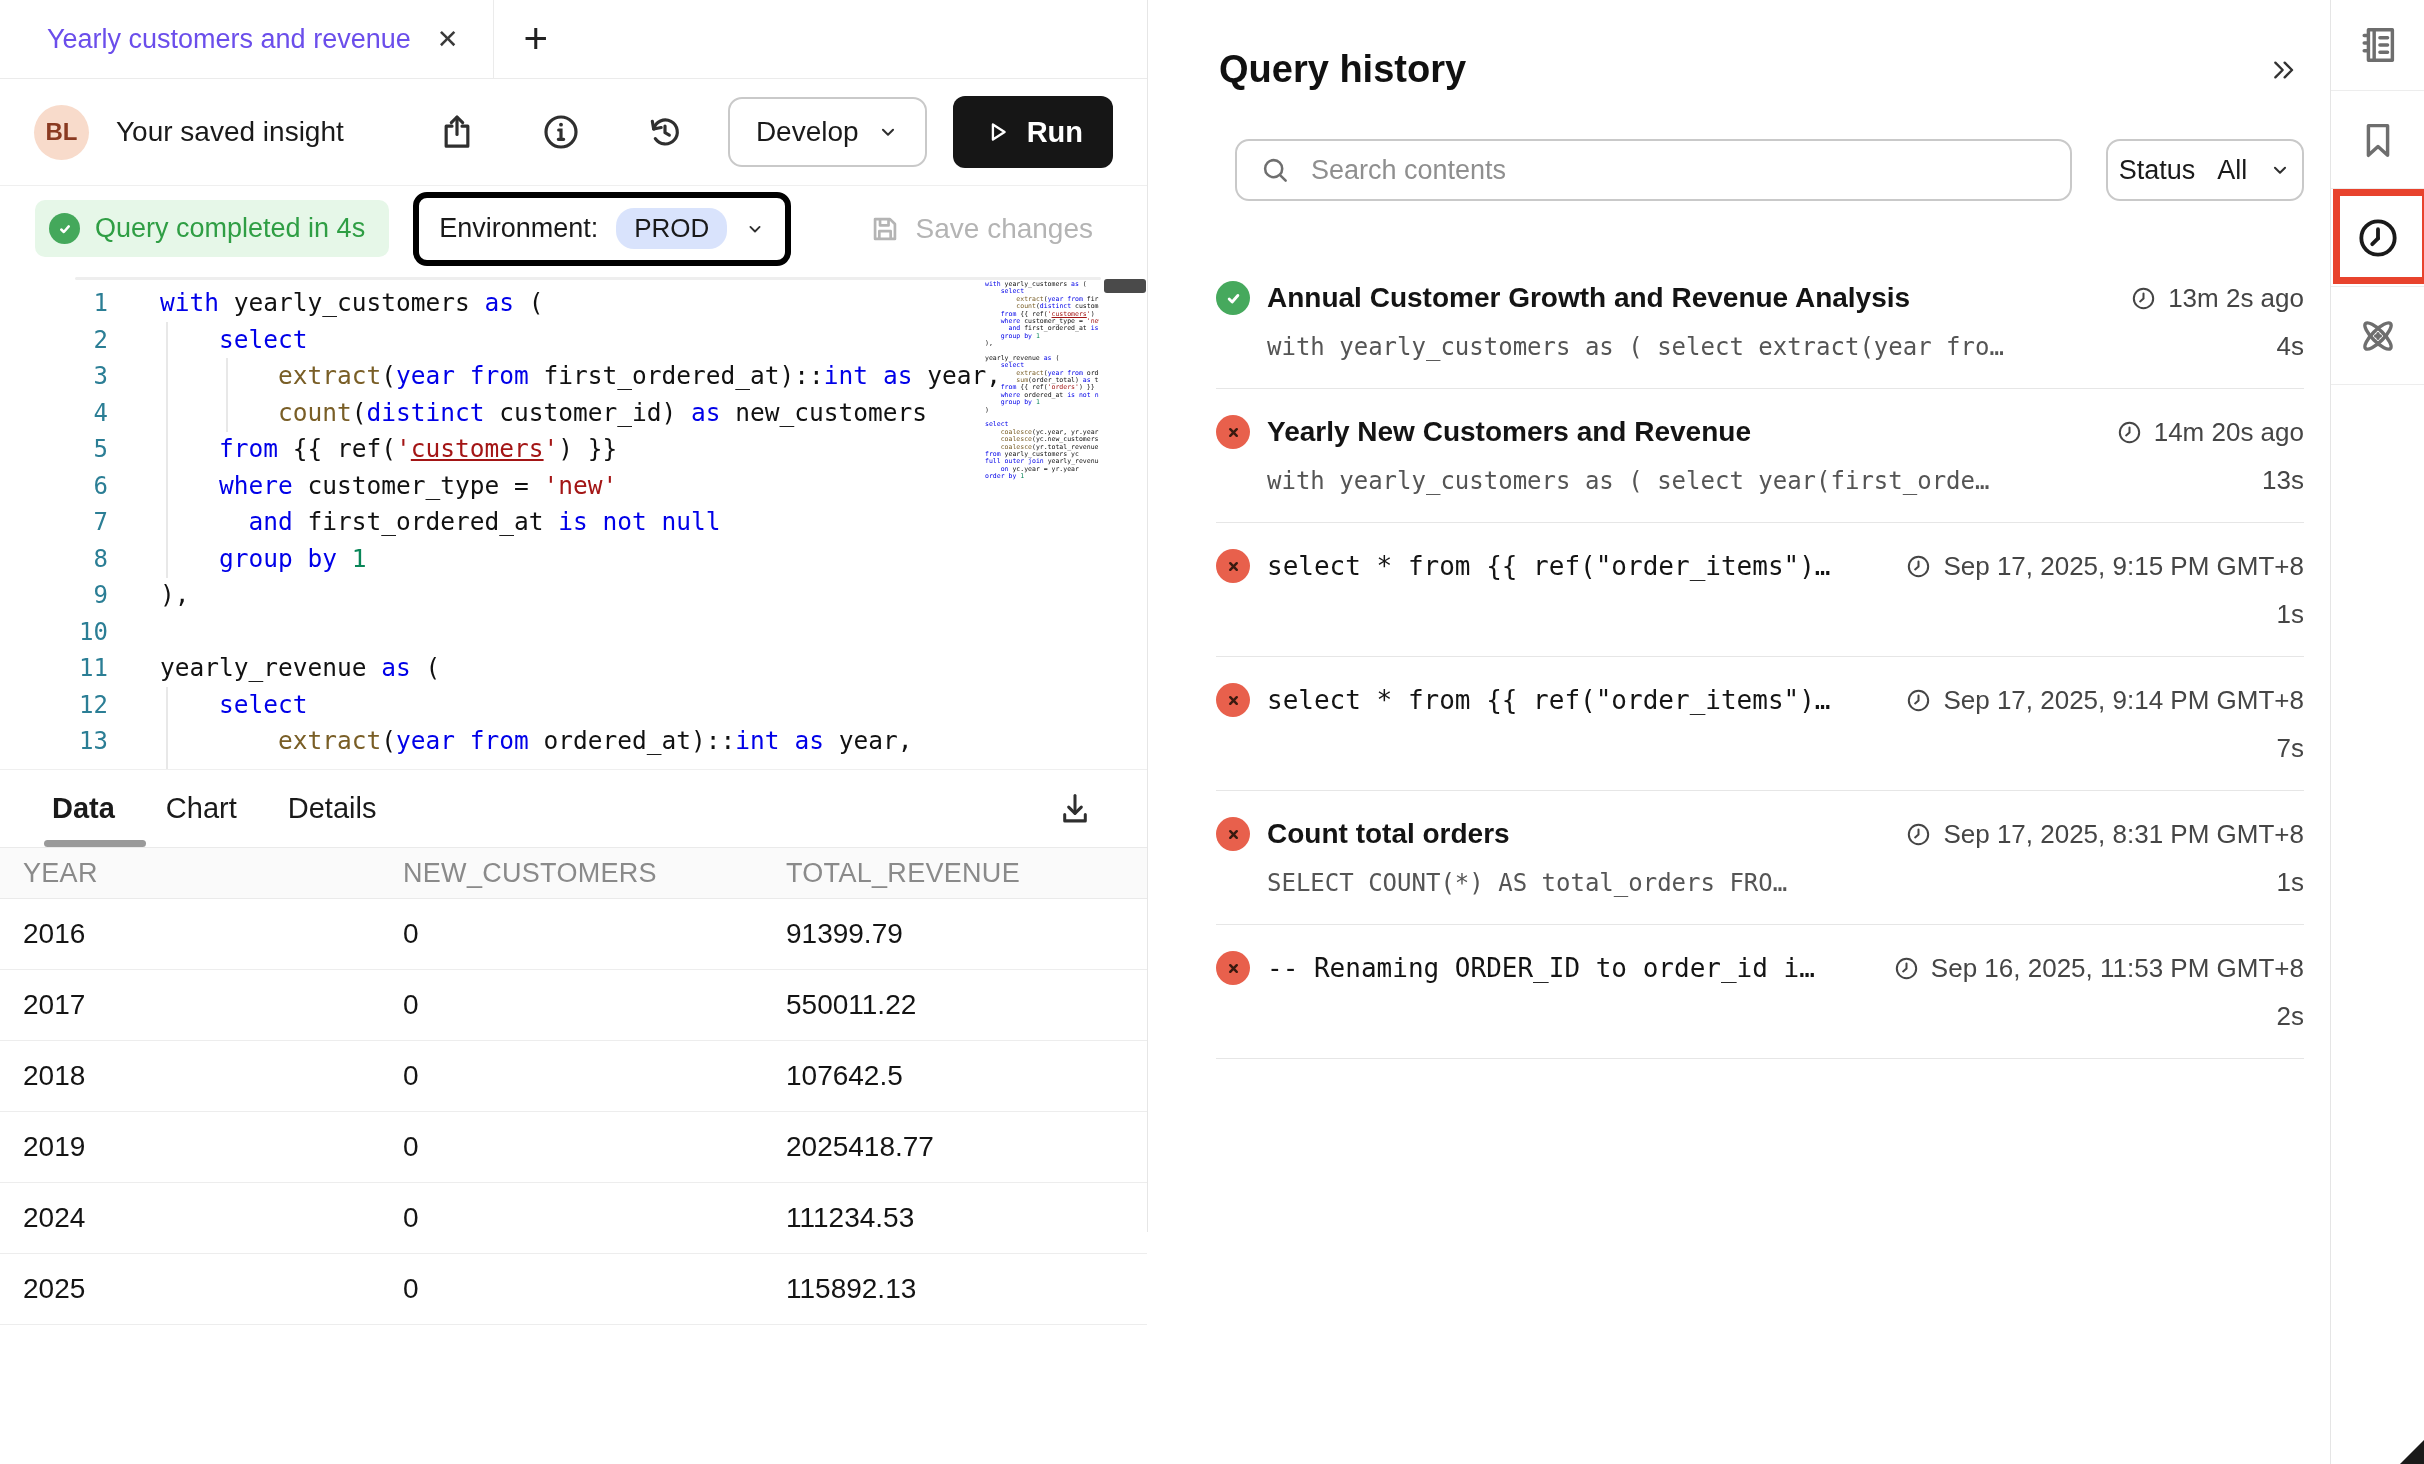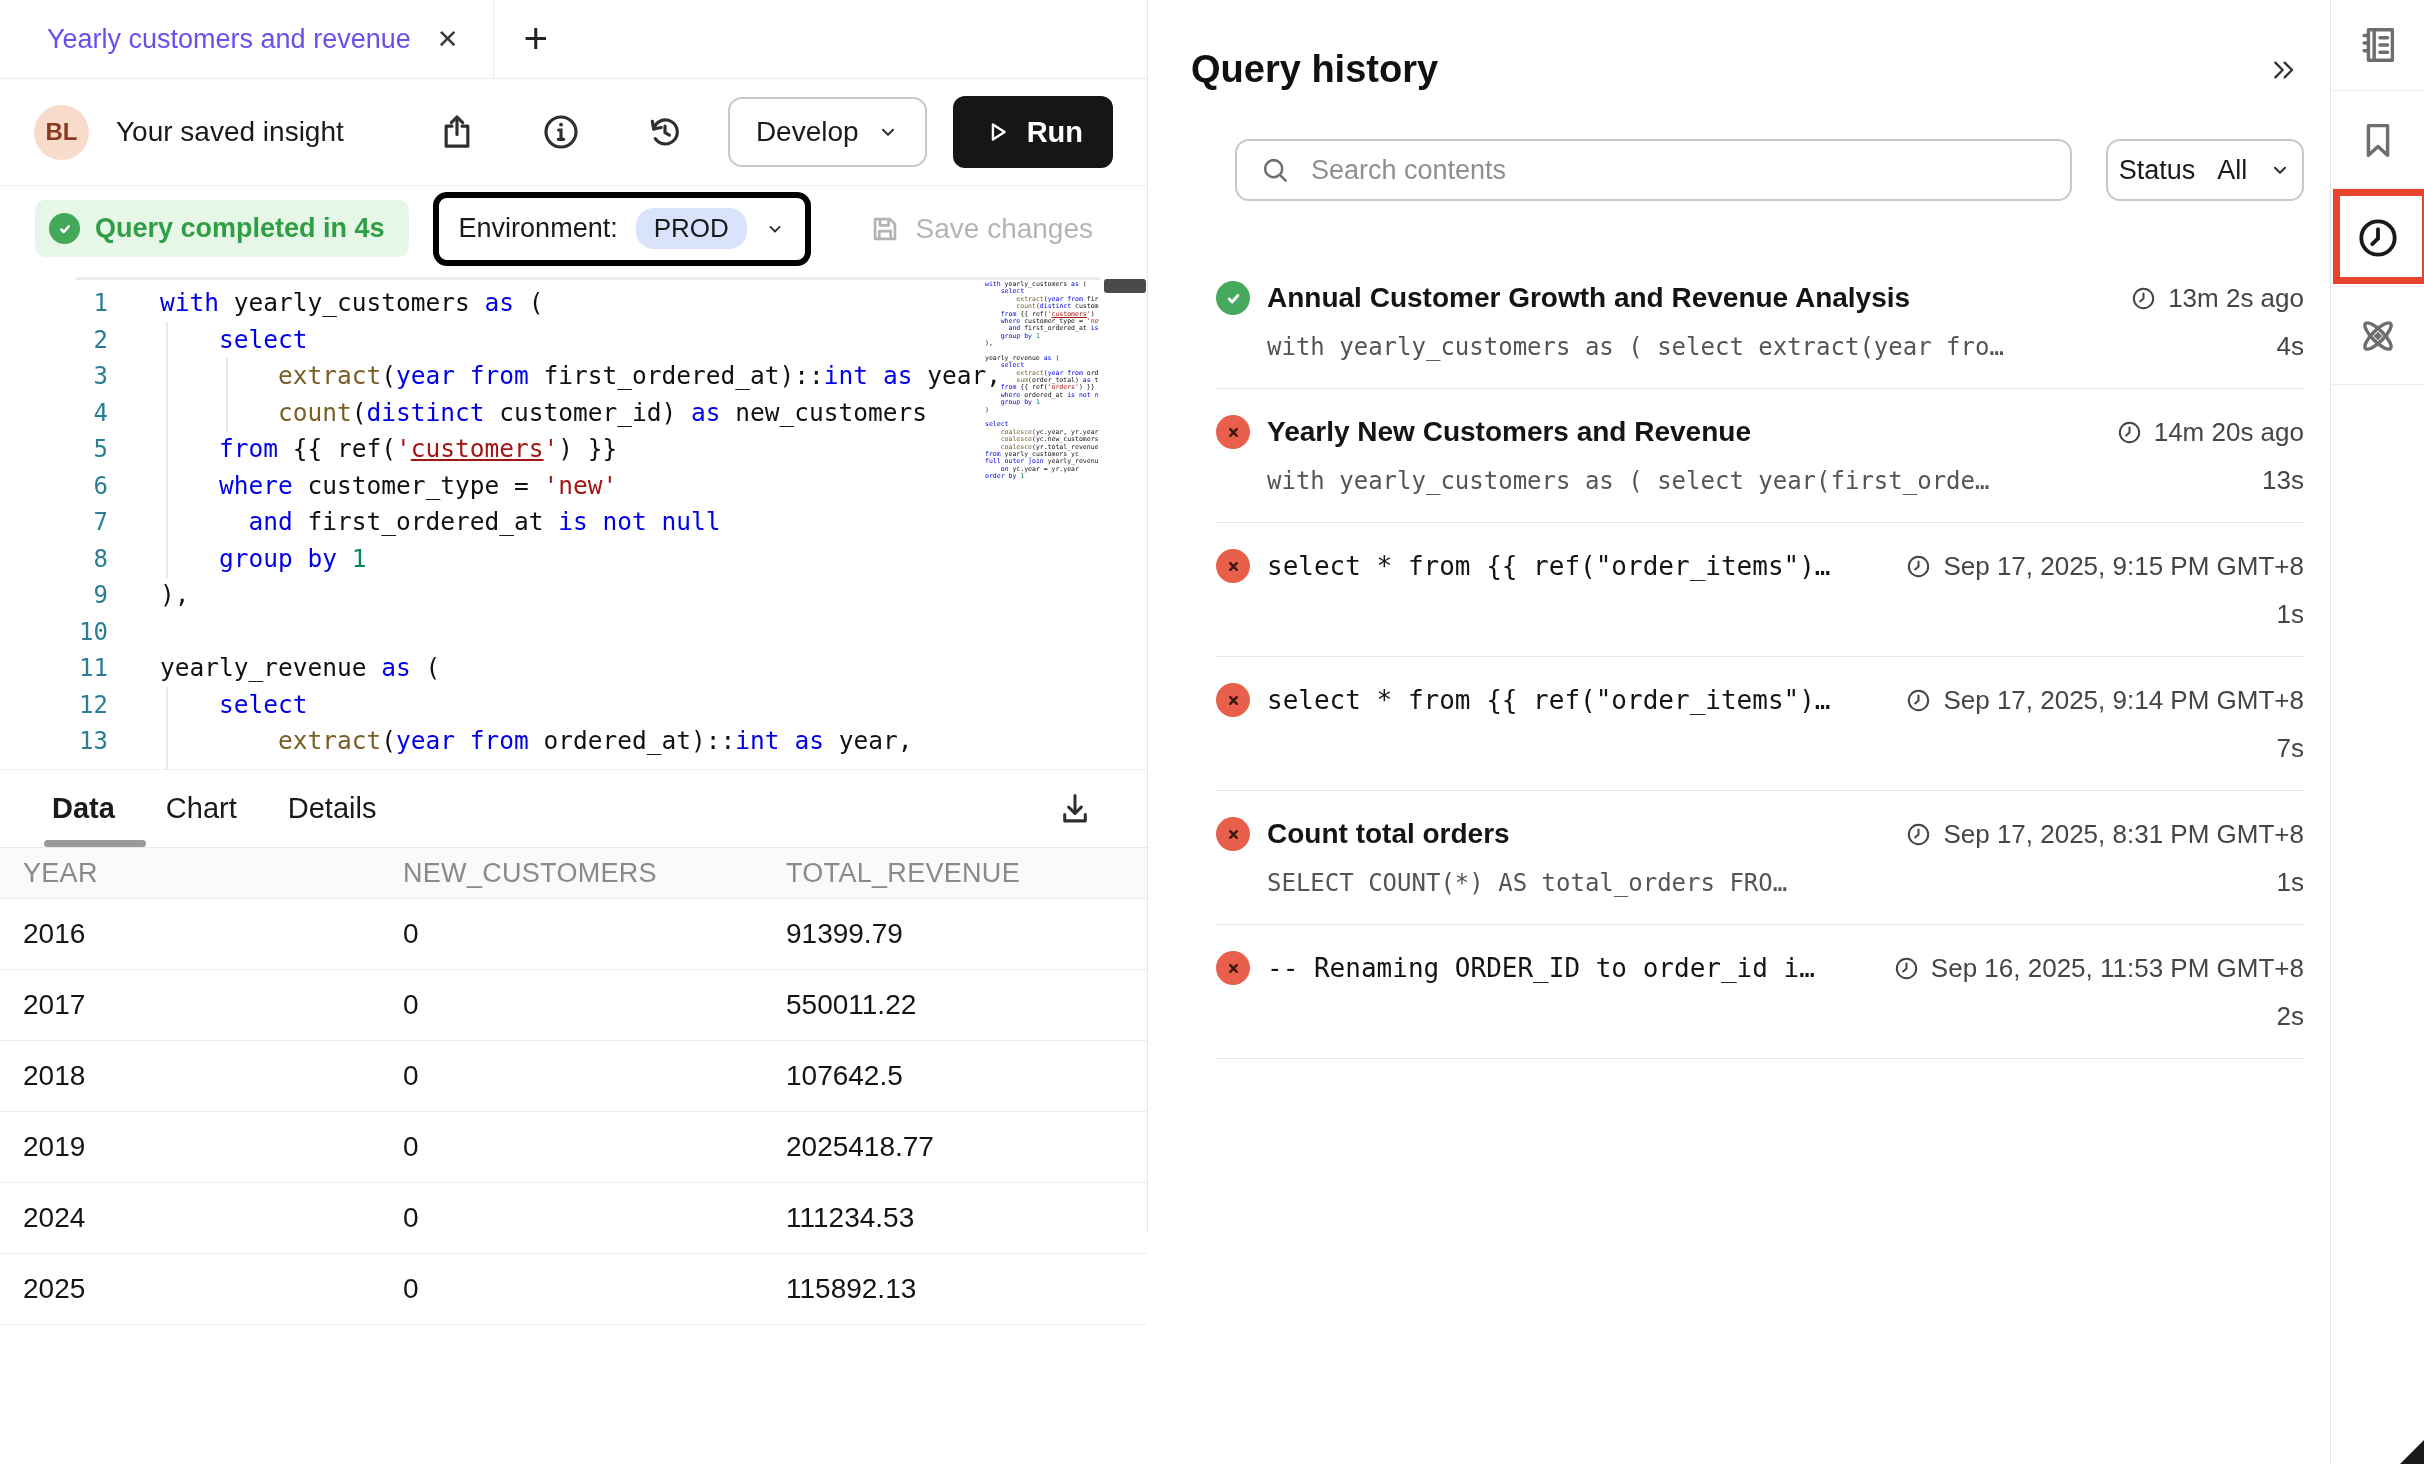--- a/index.html
+++ b/index.html
@@ -17,21 +17,21 @@
   .toolbar{height:107px;border-bottom:1px solid #EFEFEF;display:flex;align-items:center;padding:0 34px;box-sizing:border-box;}
   .avatar{width:55px;height:55px;border-radius:50%;background:#F8DBCB;color:#8A3A21;font-weight:700;font-size:24px;display:flex;align-items:center;justify-content:center;flex:0 0 55px;}
   .subtitle{font-size:28px;margin-left:27px;}
   .spacer{flex:1;}
   .iconbtn{width:46px;height:46px;display:flex;align-items:center;justify-content:center;margin-left:58px;cursor:pointer;}
   .iconbtn svg{width:40px;height:40px;}
   .btn-develop{margin-left:40px;height:66px;padding:0 26px;border:2px solid #C9C9C9;border-radius:14px;display:flex;align-items:center;gap:18px;font-size:28px;background:#fff;cursor:pointer;}
   .btn-run{margin-left:26px;height:72px;padding:0 30px;background:#161616;color:#fff;border-radius:12px;display:flex;align-items:center;gap:16px;font-size:29px;font-weight:600;cursor:pointer;}
 
   .statusrow{height:85px;display:flex;align-items:center;padding:0 54px 0 35px;gap:24px;}
-  .badge{display:flex;align-items:center;gap:15px;background:#E6F7E8;color:#2F9E44;font-size:27px;font-weight:700;height:57px;padding:0 24px 0 14px;border-radius:10px;}
+  .badge{display:flex;align-items:center;gap:15px;background:#E6F7E8;color:#2F9E44;font-size:27px;font-weight:400;height:57px;padding:0 24px 0 14px;border-radius:10px;}
   .dot-check{width:31px;height:31px;border-radius:50%;background:#44A85B;display:flex;align-items:center;justify-content:center;}
   .dot-check svg{width:20px;height:20px;}
   .env{display:flex;align-items:center;gap:18px;border:6px solid #000000;border-radius:14px;height:62px;padding:0 20px;font-size:27px;background:#fff;cursor:pointer;}
   .env-pill{background:#D9E3FC;border-radius:18px;padding:5px 18px;font-size:26px;}
   .save{display:flex;align-items:center;gap:14px;color:#B4B4B4;font-size:28px;}
   .save svg{width:34px;height:34px;}
 
   .editor{position:relative;height:498px;overflow:hidden;font-family:"DejaVu Sans Mono",monospace;}
   .editor-topline{position:absolute;top:6px;left:75px;width:1026px;height:3px;background:#EEEEEE;border-radius:2px;}
   .gutter{position:absolute;top:14px;left:0;width:108px;text-align:right;color:#2B7E95;font-size:24px;}
@@ -57,21 +57,21 @@
   .rtab.active{font-weight:700;}
   .tab-underline{position:absolute;left:44px;bottom:0;width:102px;height:7px;background:#9A9A9A;border-radius:4px;}
   .download{margin-left:auto;width:44px;height:44px;display:flex;align-items:center;justify-content:center;cursor:pointer;}
   .download svg{width:38px;height:38px;}
 
   .thead{height:52px;background:#FAFAFA;border-top:1px solid #EAEAEA;border-bottom:1px solid #EAEAEA;display:grid;grid-template-columns:380px 383px 1fr;align-items:center;padding-left:23px;color:#8A8A8A;font-size:27px;letter-spacing:.3px;box-sizing:border-box;}
   .trow{height:71px;display:grid;grid-template-columns:380px 383px 1fr;align-items:center;padding-left:23px;border-bottom:1px solid #EDEDED;font-size:28px;color:#141414;box-sizing:border-box;}
 
   
   .history-panel{position:absolute;left:1149px;top:0;width:1181px;height:1464px;box-sizing:border-box;padding:0 26px 0 42px;}
-  .qh-head{margin-top:48px;display:flex;align-items:center;justify-content:space-between;}
+  .qh-head{margin-top:48px;display:flex;align-items:center;justify-content:space-between;margin-left:28px;}
   .qh-title{font-size:38px;font-weight:600;color:#111;}
   .collapse{width:40px;height:40px;display:flex;align-items:center;justify-content:center;cursor:pointer;}
   .collapse svg{width:32px;height:32px;}
   .qh-controls{margin-top:48px;display:flex;gap:34px;}
   .searchbox{flex:1;height:62px;border:2px solid #C9C9C9;border-radius:14px;display:flex;align-items:center;padding:0 22px;gap:18px;box-sizing:border-box;margin-left:44px;}
   .searchbox svg{width:32px;height:32px;flex:0 0 32px;}
   .searchbox input{border:none;outline:none;font-size:27px;color:#333;flex:1;font-family:inherit;background:transparent;}
   .searchbox input::placeholder{color:#8F8F8F;}
   .statusbtn{width:198px;height:62px;border:2px solid #C9C9C9;border-radius:14px;display:flex;align-items:center;justify-content:center;gap:22px;font-size:27px;box-sizing:border-box;cursor:pointer;}
   .statusbtn svg{width:22px;height:22px;}

